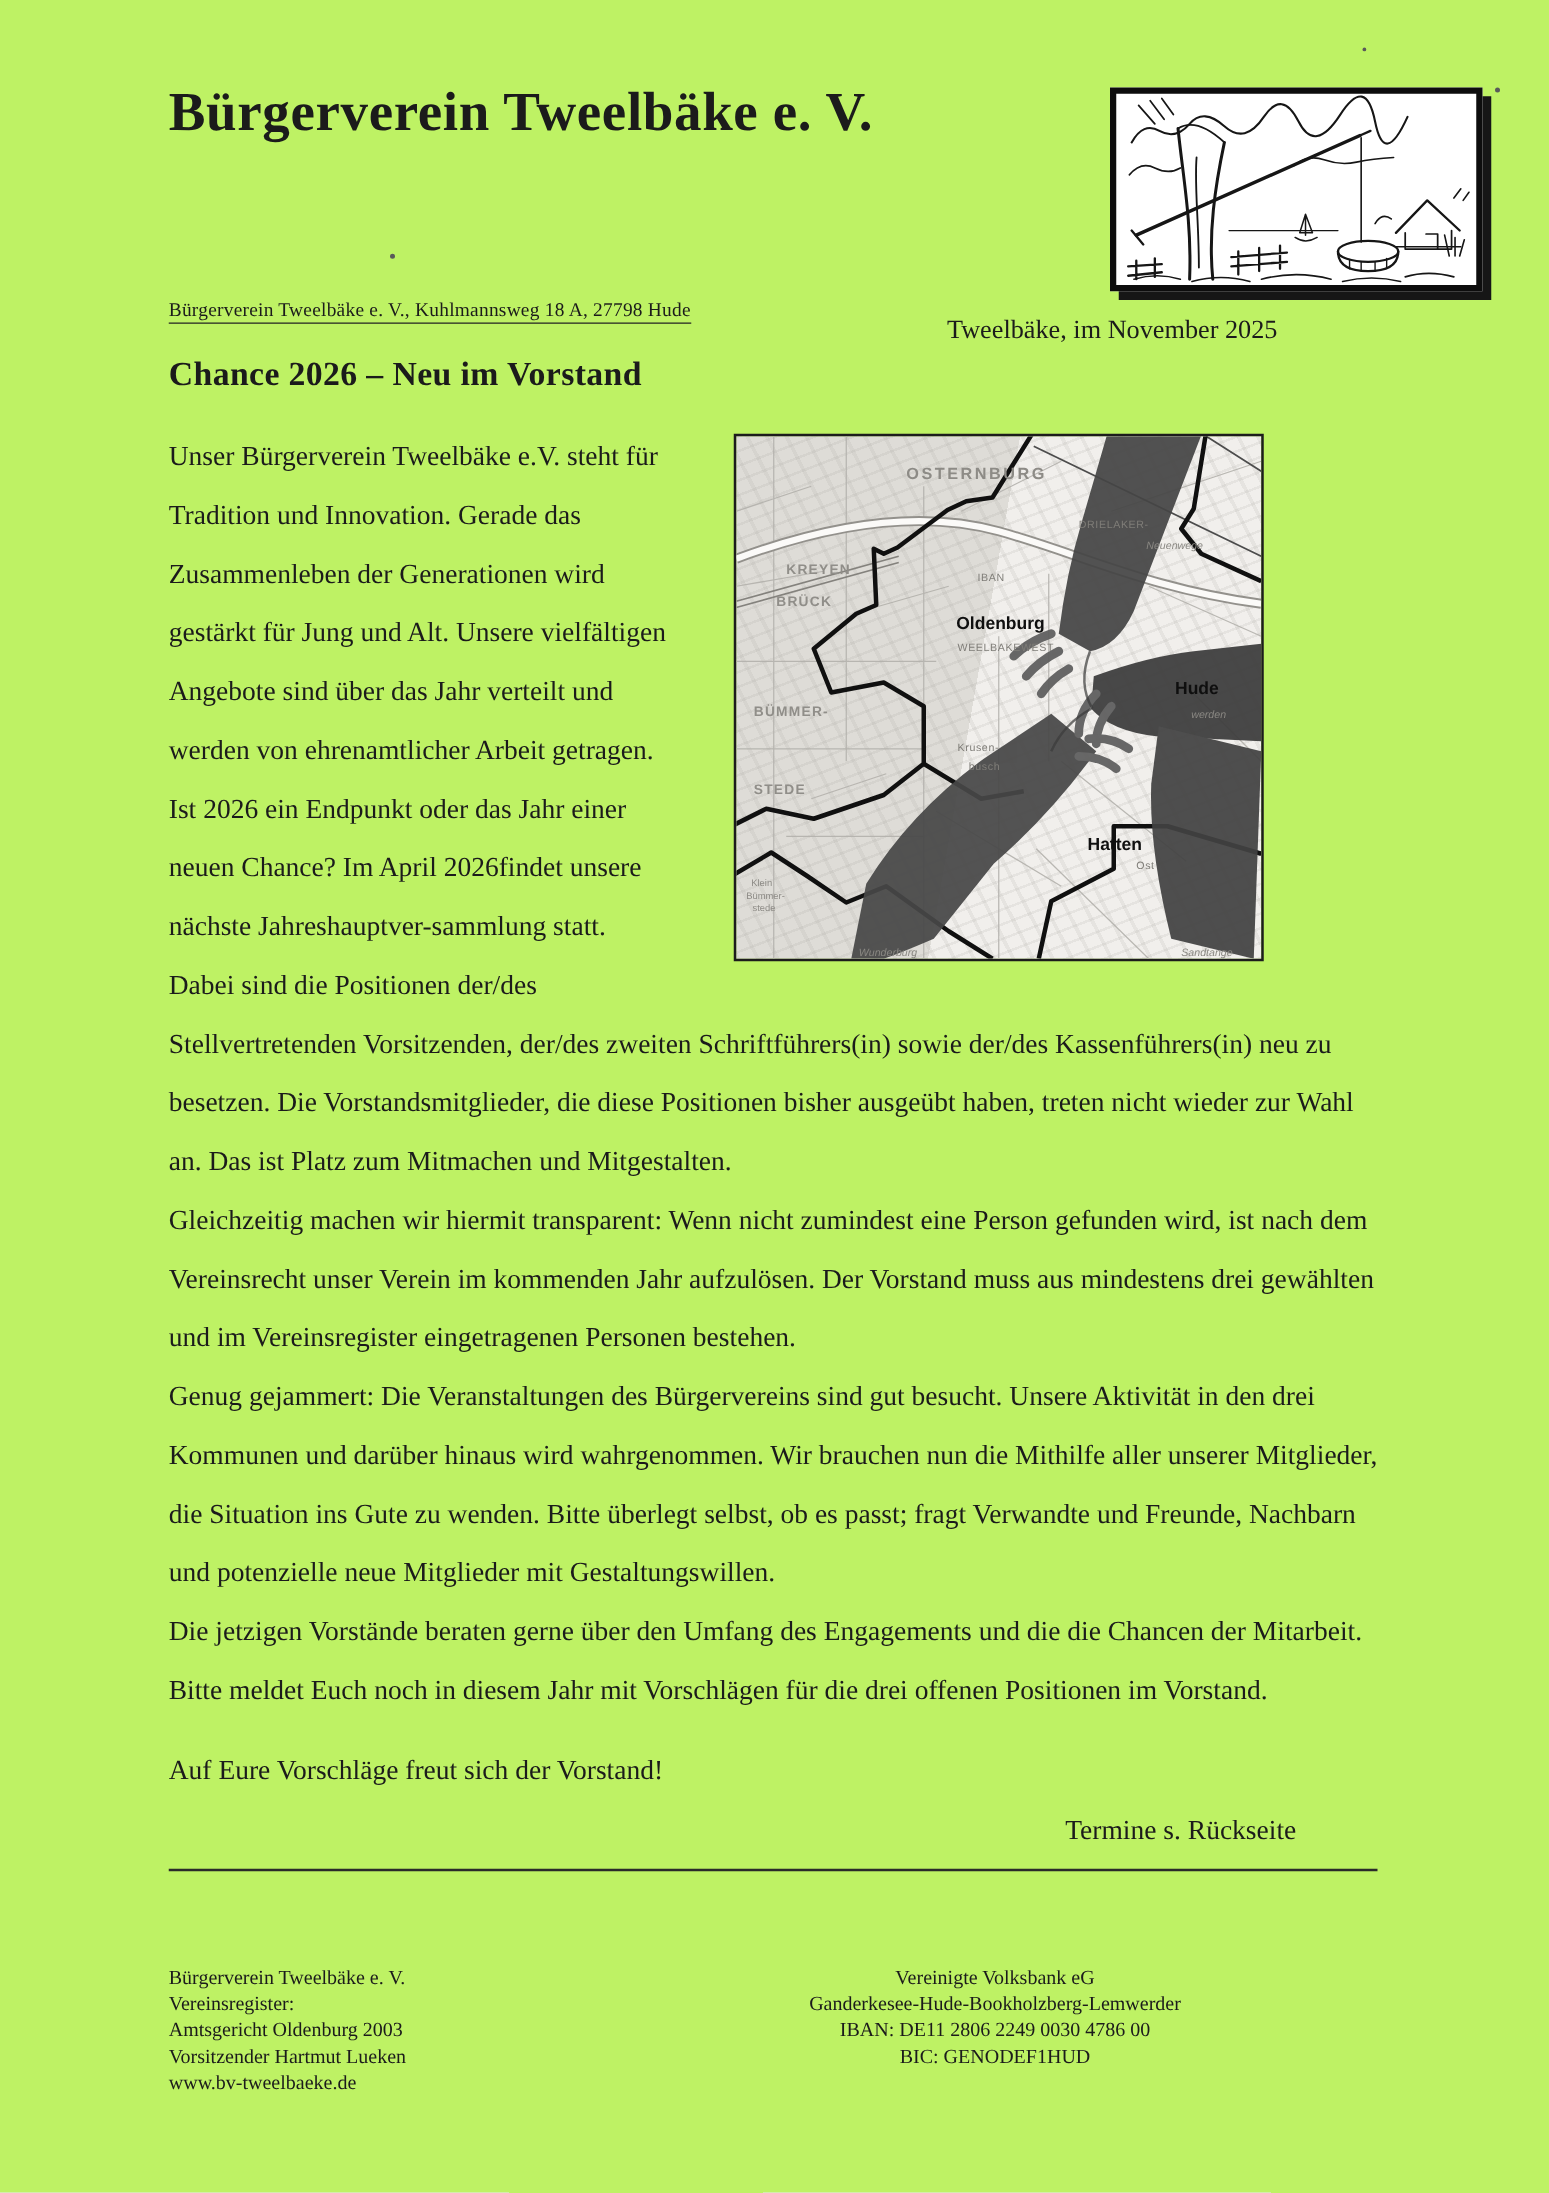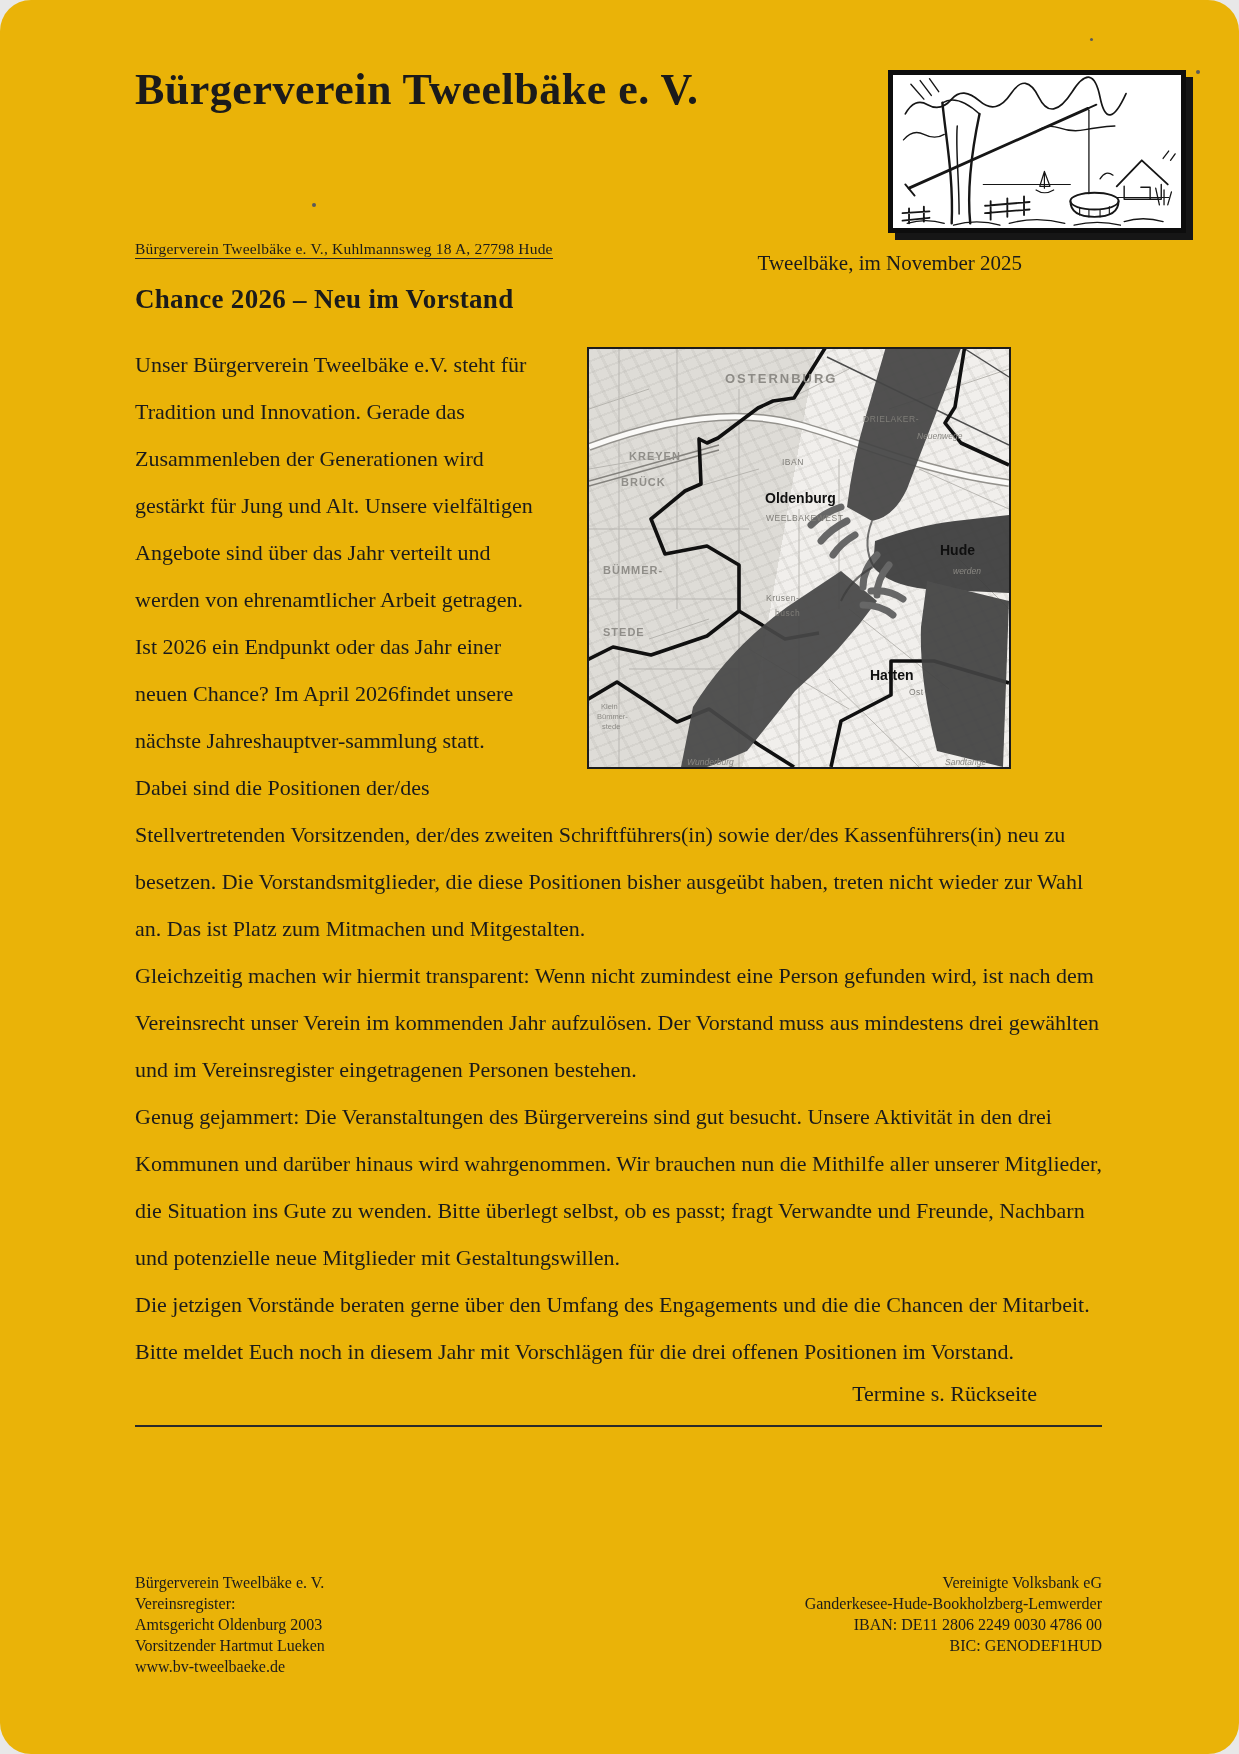--- a/index.html
+++ b/index.html
@@ -1,21 +1,20 @@
 <!DOCTYPE html>
 <html><head>
 <meta charset="utf-8">
 <style>
   html,body{margin:0;padding:0;background:#e8e8e8;}
   .page{
     position:relative;width:1239px;height:1754px;margin:0 auto;
-    background:#eab308;color:#1b1b1b;
+    background:#bef264;color:#1b1b1b;
     font-family:"Liberation Serif", serif;
     overflow:hidden;
-    border-radius:31px;
   }
   
   .masthead{position:absolute;left:135px;top:66px;width:760px;}
   .title{font-size:44px;font-weight:bold;letter-spacing:.5px;line-height:1.1;}
   .founded{font-size:29px;margin-top:6px;}
   .logo-box{
     position:absolute;left:888px;top:70px;width:298px;height:163px;
     background:#fff;border:5px solid #0d0d0d;box-shadow:7px 7px 0 #161616;
     box-sizing:border-box;
   }
@@ -50,21 +49,21 @@
   .map-lbl{position:absolute;font-family:"Liberation Sans",sans-serif;white-space:nowrap;}
   .lbl-district{font-size:13px;font-weight:600;color:#8d8b86;letter-spacing:2px;}
   .lbl-district-sm{font-size:11px;font-weight:600;color:#908e89;letter-spacing:1px;}
   .lbl-city{font-size:14px;font-weight:bold;color:#0f0f0f;}
   .lbl-tiny{font-size:8.5px;color:#7f7d78;letter-spacing:.5px;}
   .lbl-tiny-italic{font-size:8.5px;font-style:italic;color:#8a8883;}
   .lbl-micro{font-size:7.5px;color:#8d8b86;}
   
   .footer{position:absolute;left:135px;top:1572px;width:967px;display:grid;
     grid-template-columns:355px 1fr auto;font-size:16px;line-height:21px;}
-  .footer .col3{text-align:right;}
+  .footer .col3{text-align:center;}
 </style>
 </head>
 <body>
 
 <div class="page">
 
   <div class="masthead">
     <div class="title">Bürgerverein Tweelbäke e. V.</div>
   </div>
 
@@ -185,20 +184,21 @@
           </div>
       </div>
 
       <p>Unser Bürgerverein Tweelbäke e.V. steht für Tradition und Innovation. Gerade das Zusammenleben der Generationen wird gestärkt für Jung und Alt. Unsere vielfältigen Angebote sind über das Jahr verteilt und werden von ehrenamtlicher Arbeit getragen. Ist 2026 ein Endpunkt oder das Jahr einer neuen Chance? Im April 2026findet unsere nächste Jahreshauptver-sammlung statt.</p>
       <p>Dabei sind die Positionen der/des Stellvertretenden Vorsitzenden, der/des zweiten Schriftführers(in) sowie der/des Kassenführers(in) neu zu besetzen. Die Vorstandsmitglieder, die diese Positionen bisher ausgeübt haben, treten nicht wieder zur Wahl an. Das ist Platz zum Mitmachen und Mitgestalten.</p>
       <p>Gleichzeitig machen wir hiermit transparent: Wenn nicht zumindest eine Person gefunden wird, ist nach dem Vereinsrecht unser Verein im kommenden Jahr aufzulösen. Der Vorstand muss aus mindestens drei gewählten und im Vereinsregister eingetragenen Personen bestehen.</p>
       <p>Genug gejammert: Die Veranstaltungen des Bürgervereins sind gut besucht. Unsere Aktivität in den drei Kommunen und darüber hinaus wird wahrgenommen. Wir brauchen nun die Mithilfe aller unserer Mitglieder, die Situation ins Gute zu wenden. Bitte überlegt selbst, ob es passt; fragt Verwandte und Freunde, Nachbarn und potenzielle neue Mitglieder mit Gestaltungswillen.</p>
       <p>Die jetzigen Vorstände beraten gerne über den Umfang des Engagements und die die Chancen der Mitarbeit. Bitte meldet Euch noch in diesem Jahr mit Vorschlägen für die drei offenen Positionen im Vorstand.</p>
     </div>
 
+    <p class="closing">Auf Eure Vorschläge freut sich der Vorstand!</p>
     <div class="termine">Termine s. Rückseite</div>
     <hr class="foot-rule">
   </div>
 
   <div class="footer">
     <div class="col1">
       <div>Bürgerverein Tweelbäke e. V.</div>
       <div>Vereinsregister:</div>
       <div>Amtsgericht Oldenburg 2003</div>
       <div>Vorsitzender Hartmut Lueken</div>

